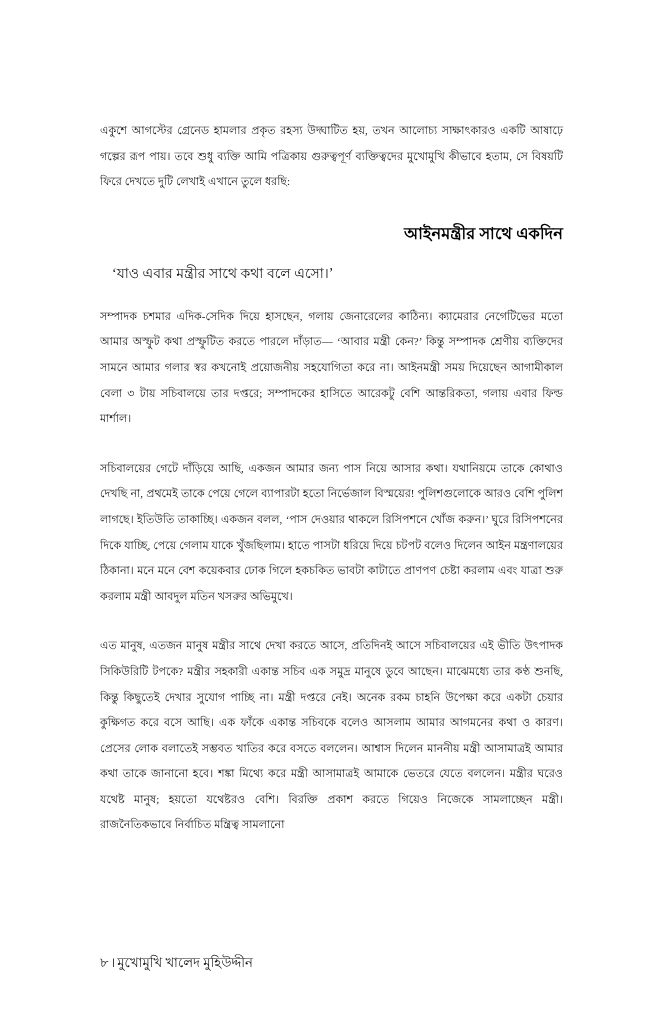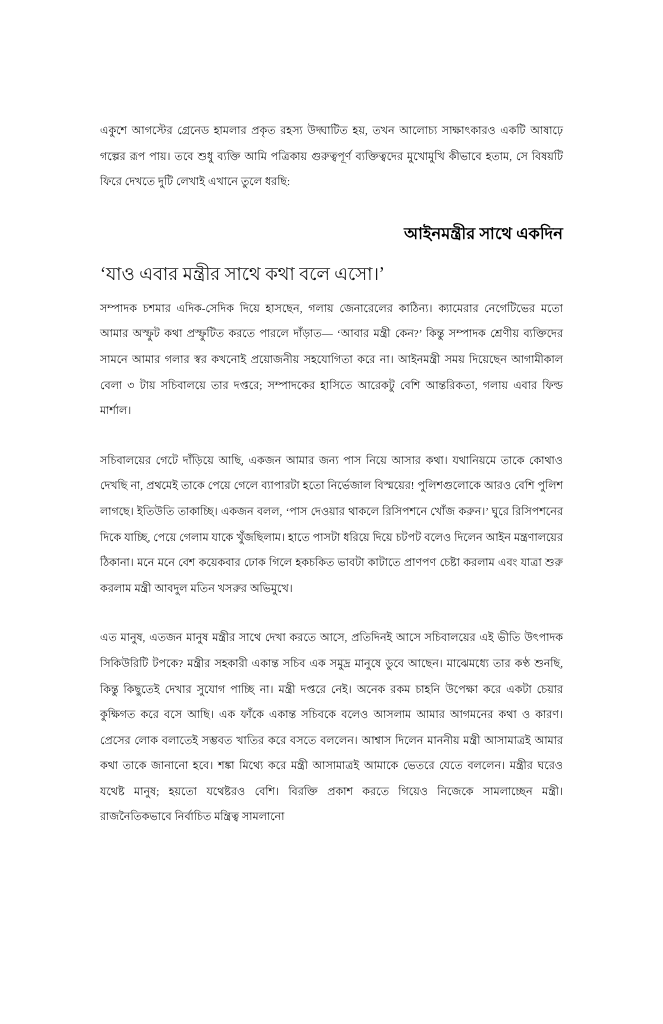--- a/index.html
+++ b/index.html
@@ -59,29 +59,29 @@
     font-size: 16.2px;
     line-height: 22px;
     font-weight: bold;
     text-align: right;
     color: #000000;
     letter-spacing: 0.1px;
   }
 
   
   .opening-quote {
-    margin: 17px 0 0 0;
-    font-size: 18px;
+    margin: 17px 0 0 12px;
+    font-size: 14px;
     line-height: 24px;
     text-align: left;
     color: #161616;
   }
 
   .block-gap-after-quote {
-    margin-top: 10px;
+    margin-top: 18px;
   }
 
   
   .page-footer {
     position: absolute;
     left: 100px;
     bottom: 52px;
     width: 463px;
     font-size: 13.2px;
     line-height: 18px;
@@ -116,14 +116,17 @@
     <p class="opening-quote">‘যাও এবার মন্ত্রীর সাথে কথা বলে এসো।’</p>
 
     <p class="para block-gap-after-quote">সম্পাদক চশমার এদিক-সেদিক দিয়ে হাসছেন, গলায় জেনারেলের কাঠিন্য। ক্যামেরার নেগেটিভের মতো আমার অস্ফুট কথা প্রস্ফুটিত করতে পারলে দাঁড়াত— ‘আবার মন্ত্রী কেন?’ কিন্তু সম্পাদক শ্রেণীয় ব্যক্তিদের সামনে আমার গলার স্বর কখনোই প্রয়োজনীয় সহযোগিতা করে না। আইনমন্ত্রী সময় দিয়েছেন আগামীকাল বেলা ৩ টায় সচিবালয়ে তার দপ্তরে; সম্পাদকের হাসিতে আরেকটু বেশি আন্তরিকতা, গলায় এবার ফিল্ড মার্শাল।</p>
 
     <p class="para">সচিবালয়ের গেটে দাঁড়িয়ে আছি, একজন আমার জন্য পাস নিয়ে আসার কথা। যথানিয়মে তাকে কোথাও দেখছি না, প্রথমেই তাকে পেয়ে গেলে ব্যাপারটা হতো নির্ভেজাল বিস্ময়ের! পুলিশগুলোকে আরও বেশি পুলিশ লাগছে। ইতিউতি তাকাচ্ছি। একজন বলল, ‘পাস দেওয়ার থাকলে রিসিপশনে খোঁজ করুন।’ ঘুরে রিসিপশনের দিকে যাচ্ছি, পেয়ে গেলাম যাকে খুঁজছিলাম। হাতে পাসটা ধরিয়ে দিয়ে চটপট বলেও দিলেন আইন মন্ত্রণালয়ের ঠিকানা। মনে মনে বেশ কয়েকবার ঢোক গিলে হকচকিত ভাবটা কাটাতে প্রাণপণ চেষ্টা করলাম এবং যাত্রা শুরু করলাম মন্ত্রী আবদুল মতিন খসরুর অভিমুখে।</p>
 
     <p class="para">এত মানুষ, এতজন মানুষ মন্ত্রীর সাথে দেখা করতে আসে, প্রতিদিনই আসে সচিবালয়ের এই ভীতি উৎপাদক সিকিউরিটি টপকে? মন্ত্রীর সহকারী একান্ত সচিব এক সমুদ্র মানুষে ডুবে আছেন। মাঝেমধ্যে তার কণ্ঠ শুনছি, কিন্তু কিছুতেই দেখার সুযোগ পাচ্ছি না। মন্ত্রী দপ্তরে নেই। অনেক রকম চাহনি উপেক্ষা করে একটা চেয়ার কুক্ষিগত করে বসে আছি। এক ফাঁকে একান্ত সচিবকে বলেও আসলাম আমার আগমনের কথা ও কারণ। প্রেসের লোক বলাতেই সম্ভবত খাতির করে বসতে বললেন। আশ্বাস দিলেন মাননীয় মন্ত্রী আসামাত্রই আমার কথা তাকে জানানো হবে। শঙ্কা মিথ্যে করে মন্ত্রী আসামাত্রই আমাকে ভেতরে যেতে বললেন। মন্ত্রীর ঘরেও যথেষ্ট মানুষ; হয়তো যথেষ্টরও বেশি। বিরক্তি প্রকাশ করতে গিয়েও নিজেকে সামলাচ্ছেন মন্ত্রী। রাজনৈতিকভাবে নির্বাচিত মন্ত্রিত্ব সামলানো</p>
 
   </div>
 
+  <div class="page-footer">
+    <span class="footer-page-number">৮</span><span class="footer-sep">।</span><span class="footer-title">মুখোমুখি খালেদ মুহিউদ্দীন</span>
+  </div>
 
 </div>
 
 </body></html>

